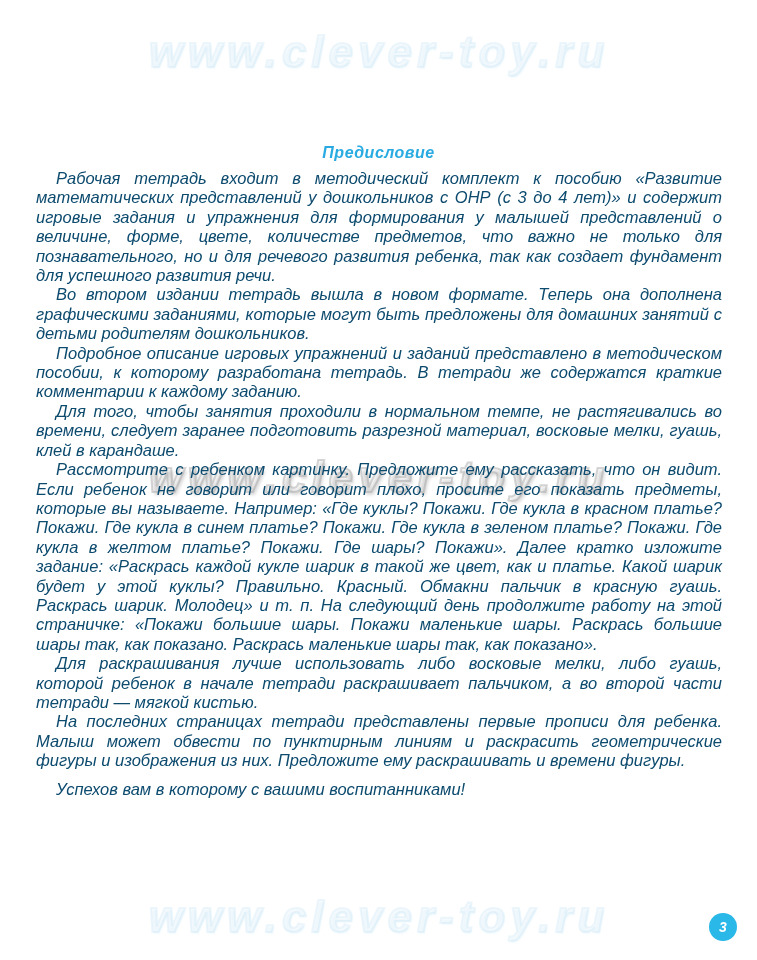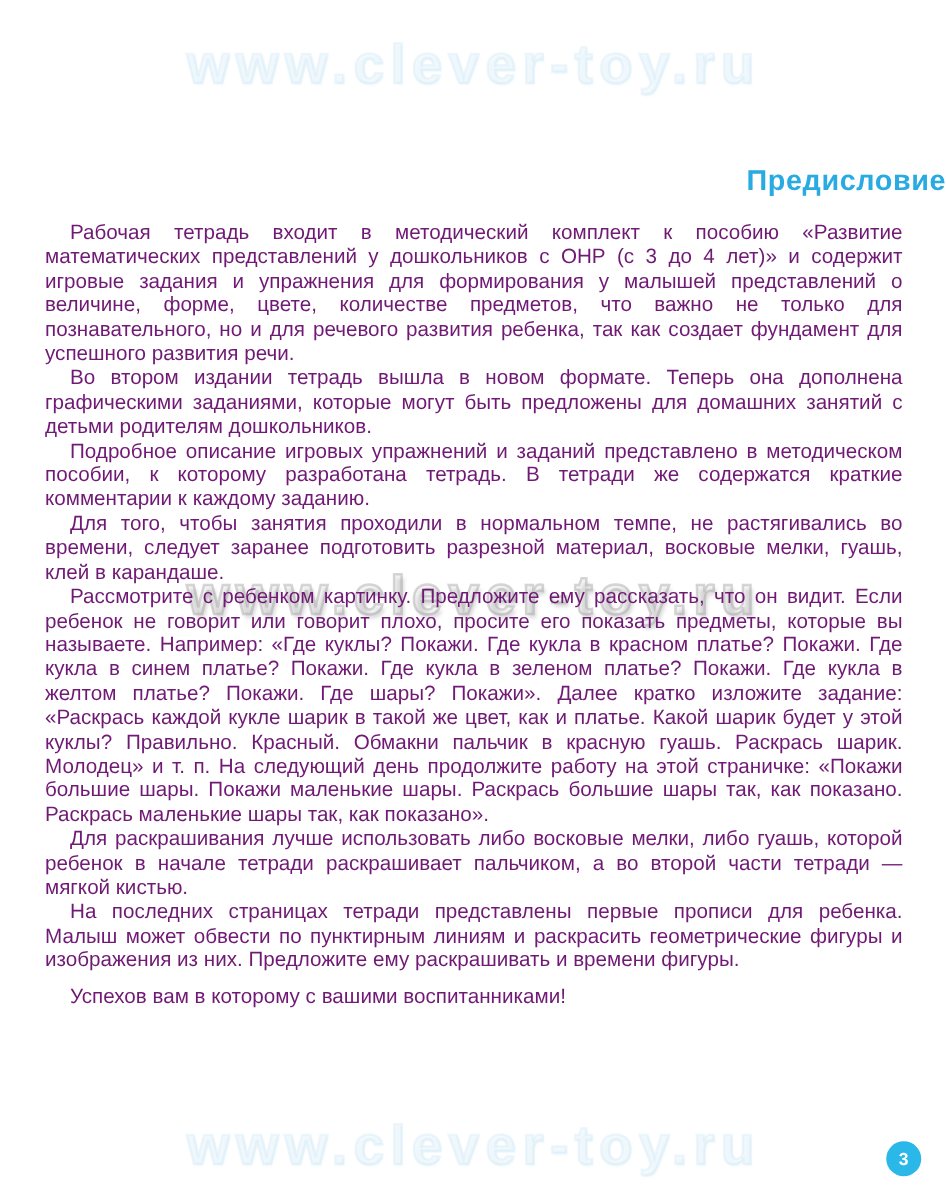--- a/index.html
+++ b/index.html
@@ -7,41 +7,42 @@
     padding: 0;
     background: #ffffff;
     font-family: "Liberation Sans", sans-serif;
   }
   .page {
     position: relative;
     width: 757px;
     height: 960px;
     background: #ffffff;
     overflow: hidden;
+    font-style: italic;
   }
   .page-title {
     position: absolute;
-    top: 116px;
+    top: 133px;
     left: 0;
     width: 100%;
-    text-align: right;
+    text-align: center;
     color: #29abe2;
-    font-size: 23px;
+    font-size: 16px;
     font-weight: bold;
     letter-spacing: 0.5px;
     z-index: 3;
   }
   .body-text {
     position: absolute;
-    top: 177px;
+    top: 169px;
     left: 36px;
     width: 686px;
     font-size: 16.5px;
     line-height: 19.4px;
-    color: #701a75;
+    color: #0c4a6e;
     text-align: justify;
     z-index: 2;
     hyphens: auto;
     -webkit-hyphens: auto;
   }
   .body-text p {
     margin: 0;
     text-indent: 20px;
   }
   .closing {

